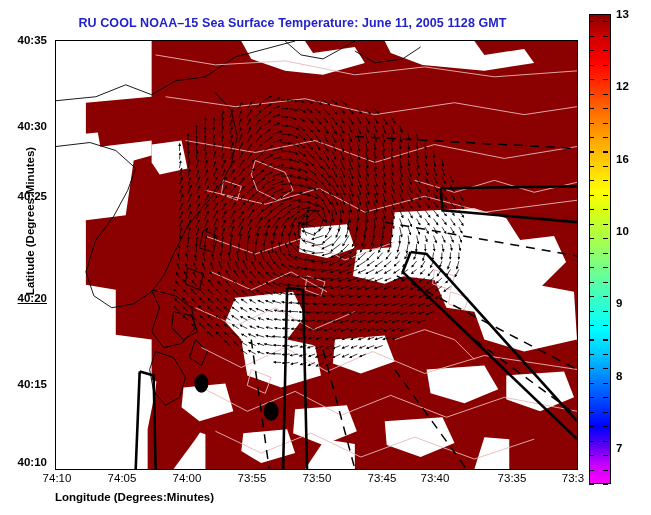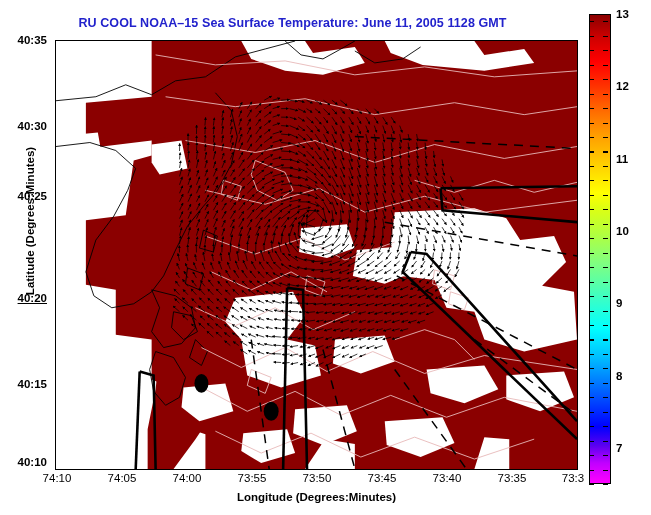--- a/index.html
+++ b/index.html
@@ -35,21 +35,21 @@
     position:absolute; right:6px; transform:translateY(-50%);
     text-align:left;
   }
   .xlab-wrap{position:absolute;left:55px;top:472px;width:523px;height:20px;}
   .xlab-wrap .xtick{
     position:absolute; top:0; transform:translateX(-50%);
     color:#000; font-size:11.5px; font-weight:normal; white-space:nowrap;
   }
   #xaxis-title{
     position:absolute; left:55px; top:491px; width:523px;
-    text-align:center; color:#000; font-size:11.5px; font-weight:bold;
+    text-align:left; color:#000; font-size:11.5px; font-weight:bold;
   }
   #yaxis-title{
     position:absolute; left:-95px; top:215px; width:250px;
     text-align:center; color:#000; font-size:11.5px; font-weight:bold;
     transform:rotate(-90deg); transform-origin:center center;
   }
 
   
   #cbar{
     position:absolute; left:589px; top:14px; width:22px; height:470px;
@@ -1147,21 +1147,21 @@
 
   </div>
 
   <div class="xlab-wrap">
     <span class="xtick" style="left:2px;">74:10</span>
     <span class="xtick" style="left:67px;">74:05</span>
     <span class="xtick" style="left:132px;">74:00</span>
     <span class="xtick" style="left:197px;">73:55</span>
     <span class="xtick" style="left:262px;">73:50</span>
     <span class="xtick" style="left:327px;">73:45</span>
-    <span class="xtick" style="left:392px;">73:40</span>
+    <span class="xtick" style="left:380px;">73:40</span>
     <span class="xtick" style="left:457px;">73:35</span>
     <span class="xtick" style="left:518px;">73:3</span>
   </div>
   <div id="xaxis-title">Longitude (Degrees:Minutes)</div>
 
   <div id="cbar"></div>
   <div id="cbar-ticks">
       <div class="cb-tick minor " style="top: 484px;"></div>
       <div class="cb-tick minor right" style="top: 484px;"></div>
       <div class="cb-tick minor " style="top: 469.5px;"></div>
@@ -1223,20 +1223,20 @@
       <div class="cb-tick minor " style="top: 64.6px;"></div>
       <div class="cb-tick minor right" style="top: 64.6px;"></div>
       <div class="cb-tick minor " style="top: 50.2px;"></div>
       <div class="cb-tick minor right" style="top: 50.2px;"></div>
       <div class="cb-tick minor " style="top: 35.7px;"></div>
       <div class="cb-tick minor right" style="top: 35.7px;"></div>
       <div class="cb-tick minor " style="top: 21.2px;"></div>
       <div class="cb-tick minor right" style="top: 21.2px;"></div>
       <div class="cb-label" style="top: 14px;">13</div>
       <div class="cb-label" style="top: 86.3px;">12</div>
-      <div class="cb-label" style="top: 158.6px;">11</div>
+      <div class="cb-label" style="top: 158.6px;">16</div>
       <div class="cb-label" style="top: 230.9px;">10</div>
       <div class="cb-label" style="top: 303.2px;">9</div>
       <div class="cb-label" style="top: 375.5px;">8</div>
       <div class="cb-label" style="top: 447.8px;">7</div>
     </div>
 
 </div>
 
 </body></html>

